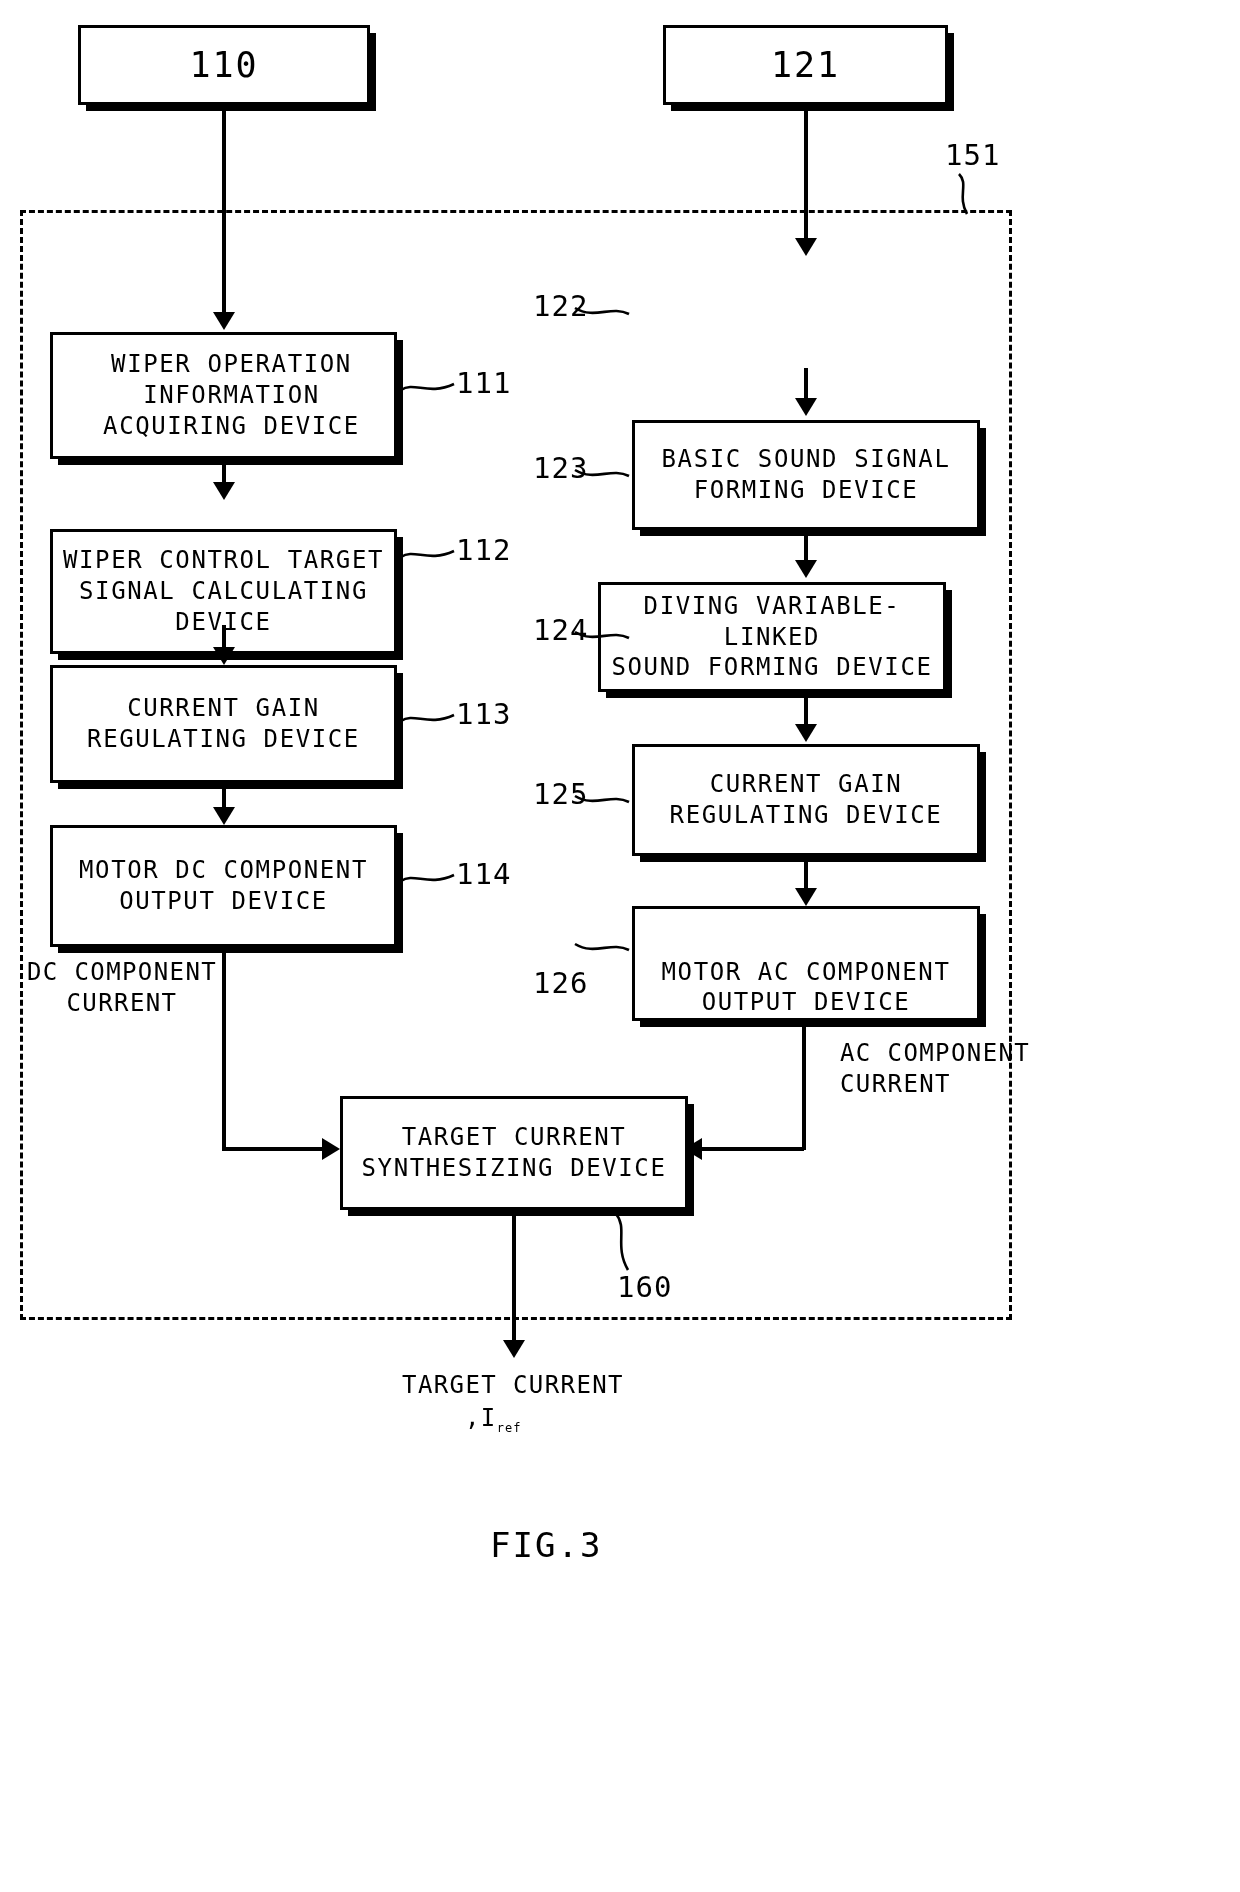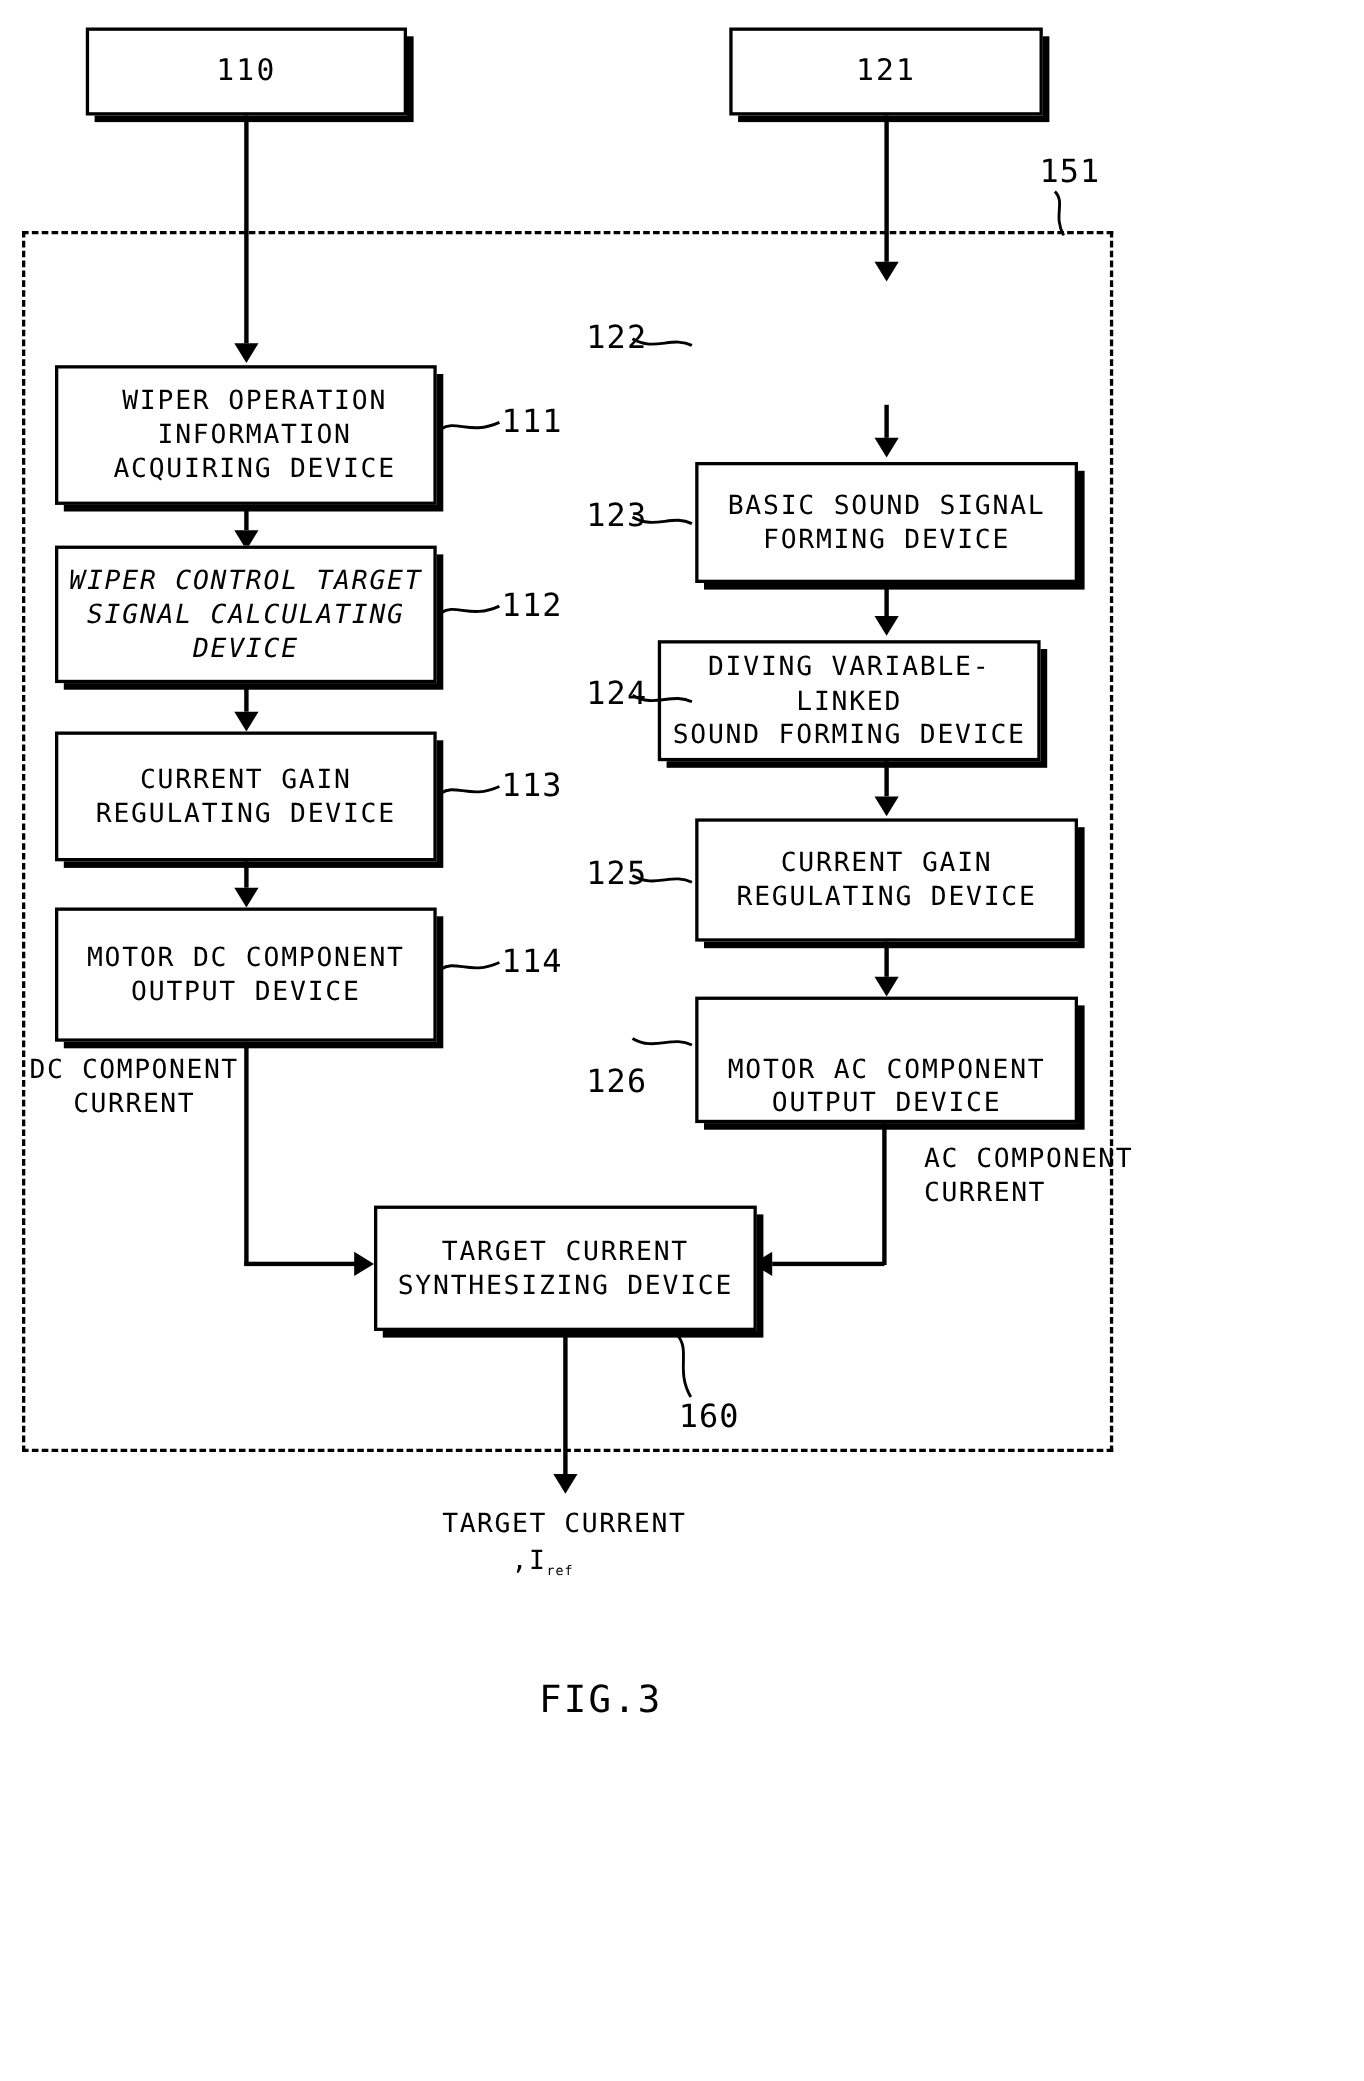--- a/index.html
+++ b/index.html
@@ -6,21 +6,21 @@
   body{width:1240px;height:1892px;position:relative;overflow:hidden;
        font-family:"DejaVu Sans Mono","Liberation Mono",monospace;color:#000;}
   #stage{position:absolute;left:0;top:0;width:1240px;height:1892px;}
 
   
   .box{position:absolute;box-sizing:border-box;background:#fff;
        border:3px solid #000;
        display:flex;align-items:center;justify-content:center;text-align:center;
        box-shadow:7px 7px 0 -1px #000;}
   .box .txt{font-size:24px;line-height:1.28;letter-spacing:1.6px;white-space:pre-line;}
-  .box.num .txt{font-size:27px;letter-spacing:2px;}
+  .box.num .txt{font-size:35px;letter-spacing:2px;}
 
   
   .dashed{position:absolute;box-sizing:border-box;border:3px dashed #000;background:transparent;}
 
   
   .vline{position:absolute;background:#000;width:4px;}
   .hline{position:absolute;background:#000;height:4px;}
 
   .arrow-d{position:absolute;width:0;height:0;
            border-left:11px solid transparent;border-right:11px solid transparent;
@@ -79,21 +79,21 @@
   <div class="leadline" style="left:400px;top:378px;">
     <svg width="56" height="20" viewBox="0 0 56 20">
       <path d="M1 12 C 14 3, 28 18, 54 6" stroke="#000" stroke-width="2.6" fill="none"></path>
     </svg>
   </div>
   <div class="ref" style="left:456px;top:366px;">111</div>
 
   <div class="vline" style="left:222px;top:459px;height:23px;"></div>
   <div class="arrow-d" style="left:213px;top:482px;"></div>
 
-  <div class="box" style="left:50px;top:496px;width:347px;height:125px;font-style:italic;">
+  <div class="box" style="left:50px;top:529px;width:347px;height:125px;">
     <span class="txt">WIPER CONTROL TARGET
 SIGNAL CALCULATING
 DEVICE</span>
   </div>
   <div class="leadline" style="left:400px;top:545px;">
     <svg width="56" height="20" viewBox="0 0 56 20">
       <path d="M1 12 C 14 3, 28 18, 54 6" stroke="#000" stroke-width="2.6" fill="none"></path>
     </svg>
   </div>
   <div class="ref" style="left:456px;top:533px;">112</div>

